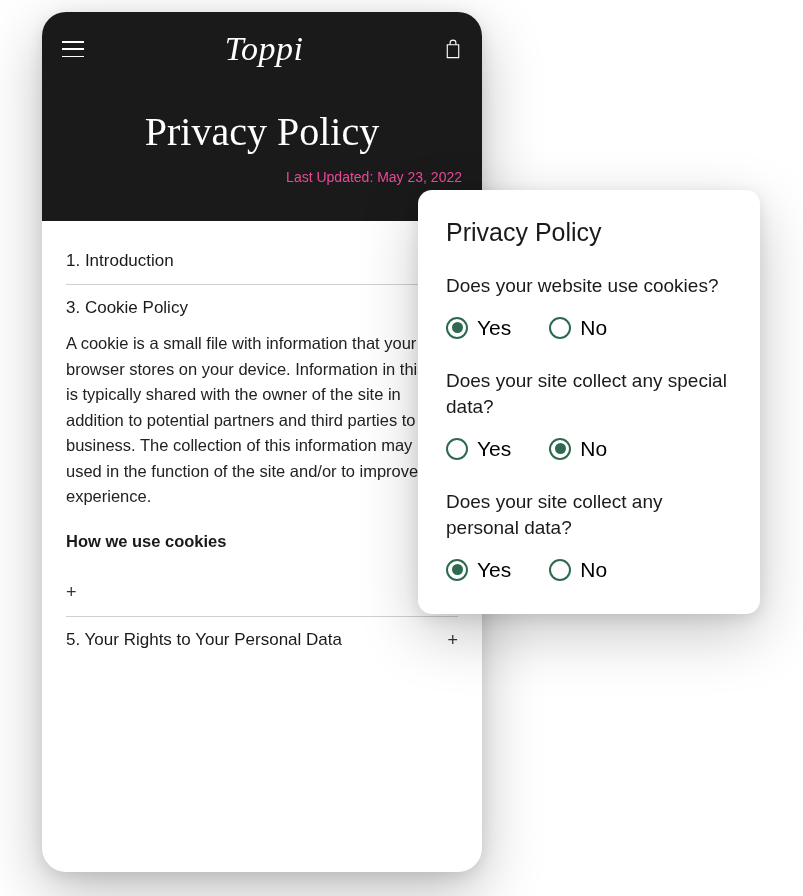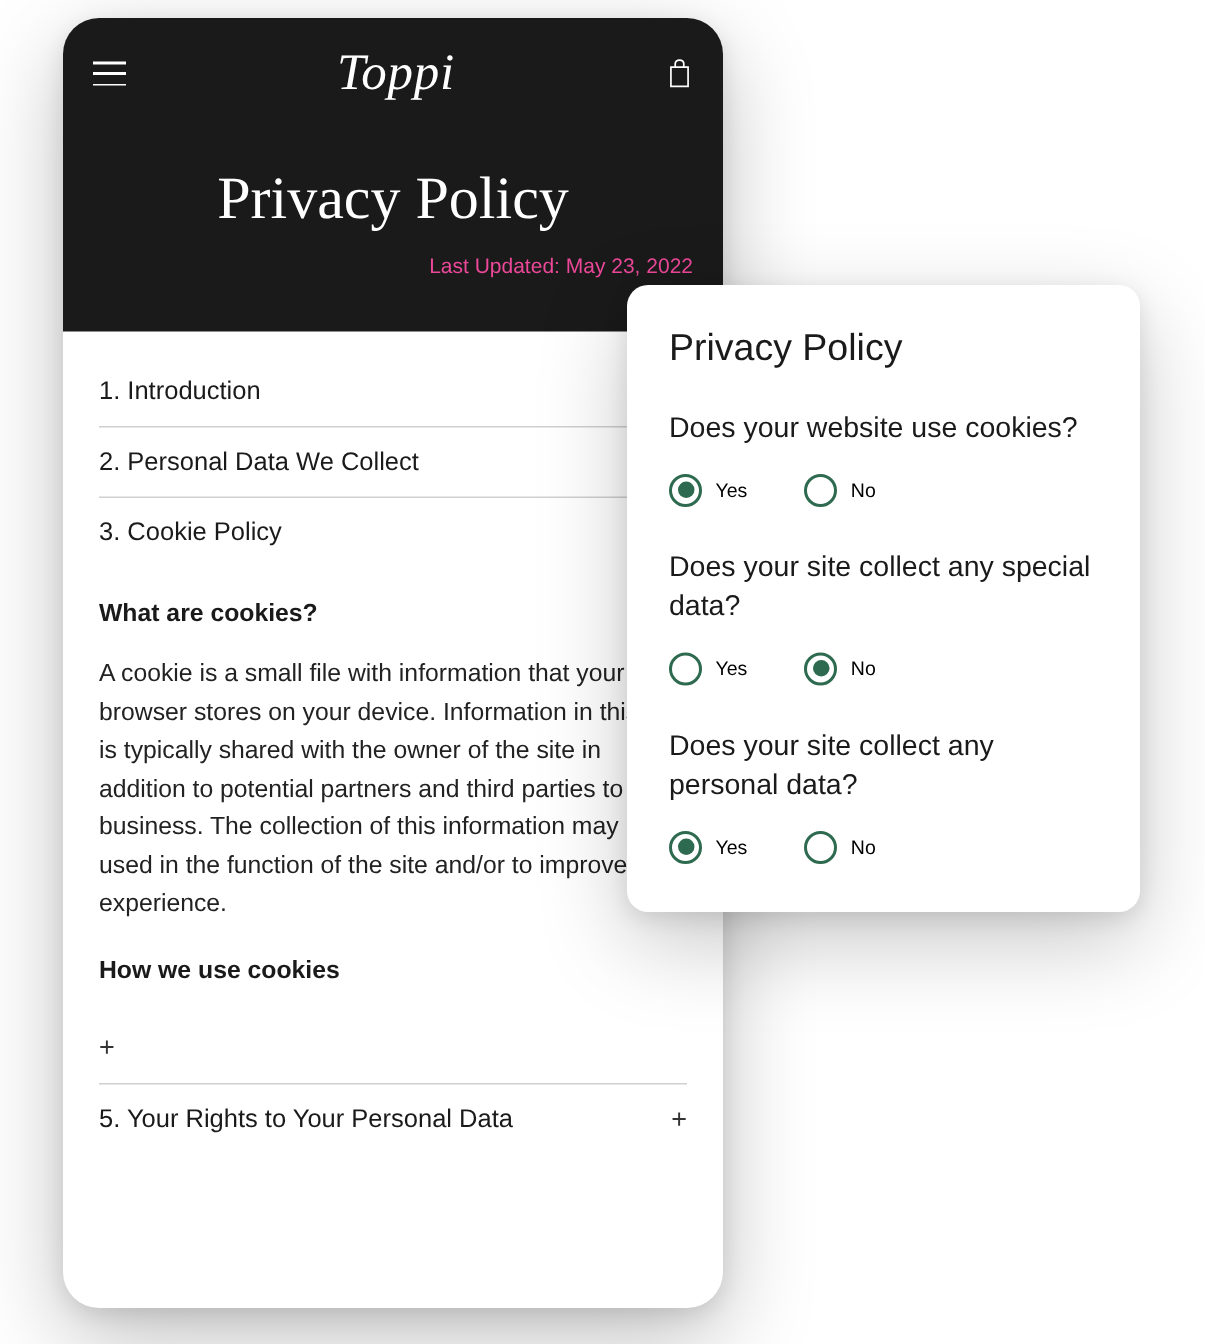--- a/index.html
+++ b/index.html
@@ -136,21 +136,21 @@
       gap: 38px;
       margin-bottom: 28px;
     }
     .radio-row:last-child {
       margin-bottom: 0;
     }
     .radio-opt {
       display: flex;
       align-items: center;
       gap: 9px;
-      font-size: 13px;
+      font-size: 21px;
       cursor: pointer;
       text-align: right;
     }
     .radio-circle {
       width: 22px;
       height: 22px;
       border: 2px solid #2d6a4f;
       border-radius: 50%;
       display: flex;
       align-items: center;
@@ -185,28 +185,24 @@
       </div>
     </div>
     <h1 class="page-title">Privacy Policy</h1>
     <div class="last-updated">Last Updated: May 23, 2022</div>
   </div>
 
   <div class="phone-body">
     <div class="toc-item">
       <span>1. Introduction</span>
     </div>
-    <div class="toc-item">
-      <span>2. Personal Data We Collect</span>
-    </div>
     <div class="toc-item" style="border-bottom:none;">
       <span>3. Cookie Policy</span>
     </div>
 
-    <div class="section-sub">What are cookies?</div>
     <div class="body-text">A cookie is a small file with information that your browser stores on your device. Information in this file is typically shared with the owner of the site in addition to potential partners and third parties to that business. The collection of this information may be used in the function of the site and/or to improve your experience.</div>
     <div class="section-sub">How we use cookies</div>
 
     <div class="toc-item">
       <span class="toc-plus">+</span>
     </div>
     <div class="toc-item" style="border-bottom:none;">
       <span style="max-width:85%;">5. Your Rights to Your Personal Data</span>
       <span class="toc-plus">+</span>
     </div>

